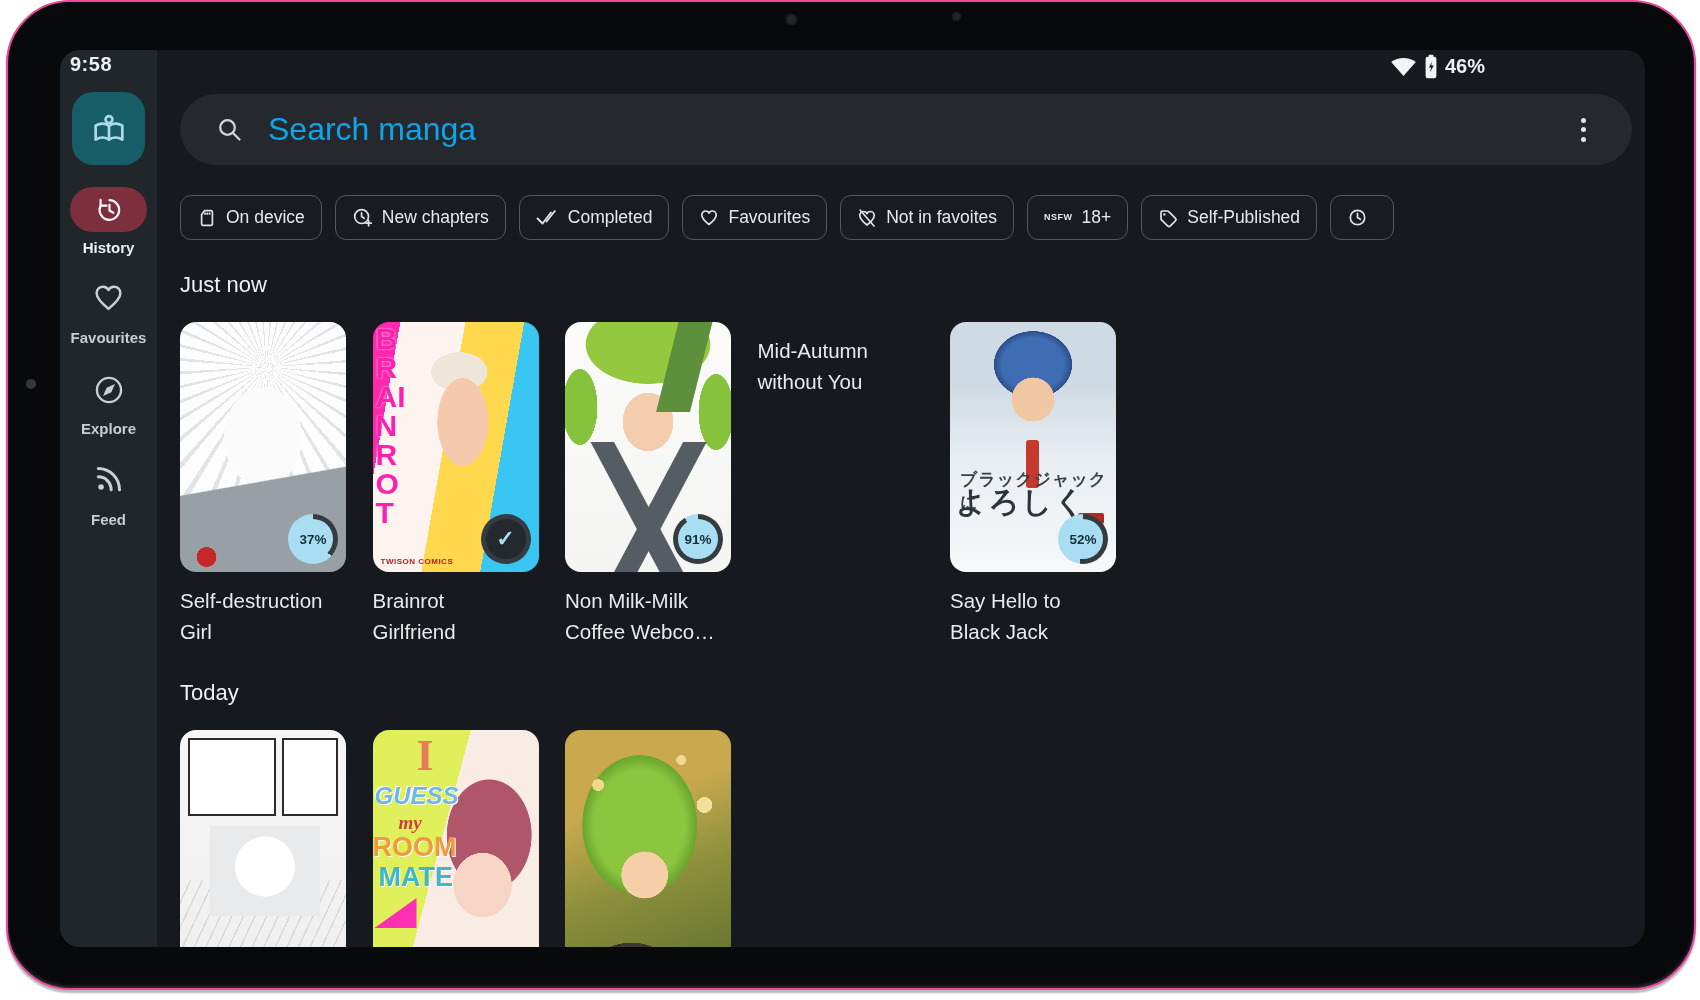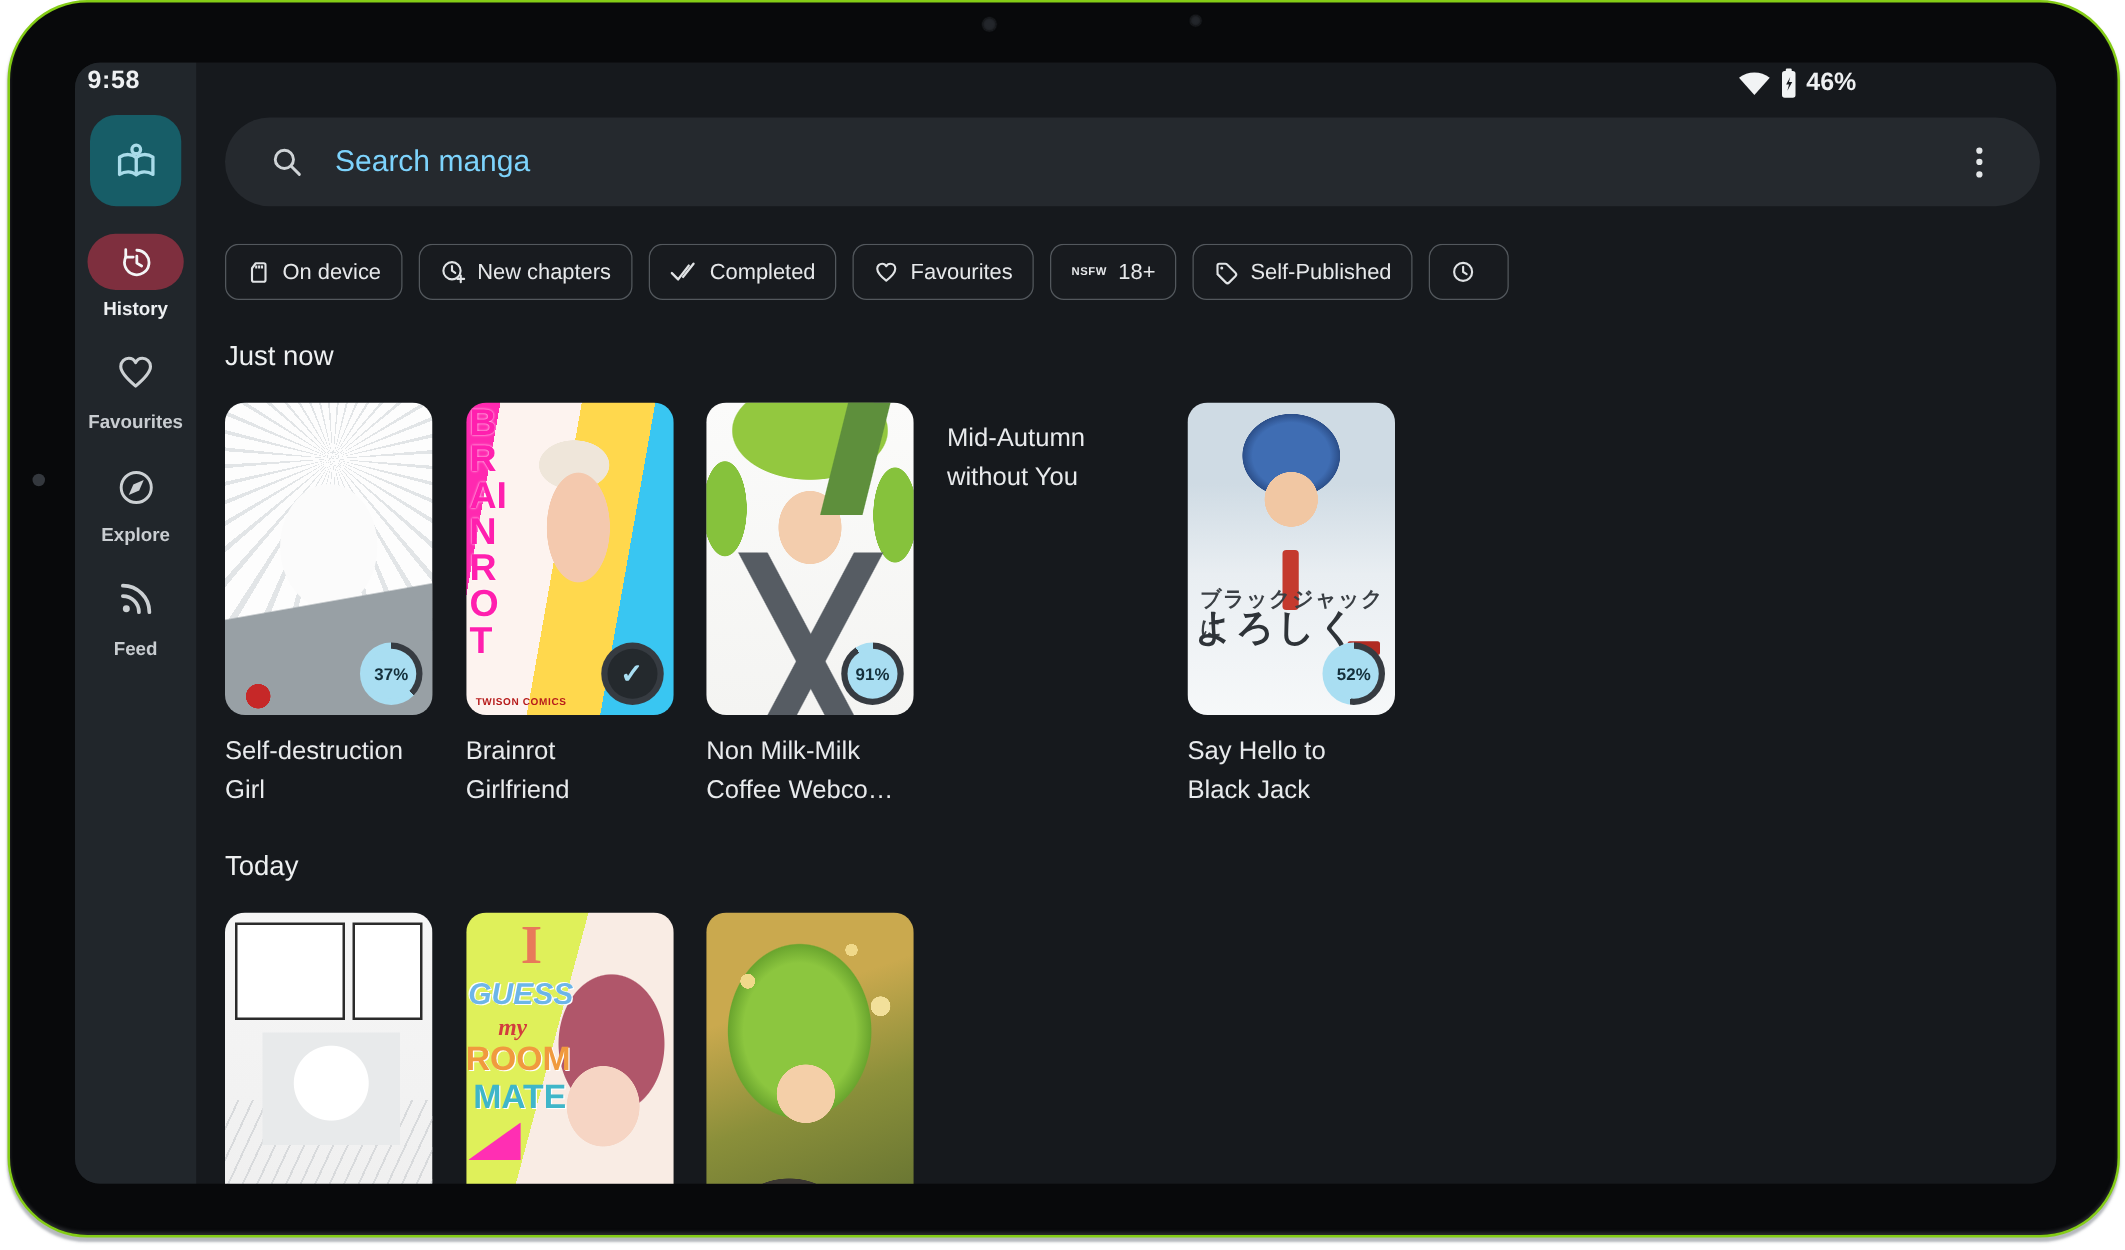--- a/index.html
+++ b/index.html
@@ -1,20 +1,20 @@
 <!DOCTYPE html>
 <html><head>
 <meta charset="utf-8">
 <style>
   html,body{margin:0;padding:0;background:#ffffff;font-family:"Liberation Sans",sans-serif;}
   .stage{position:relative;width:1700px;height:1000px;background:#ffffff;overflow:hidden;}
 
   
   .tablet{position:absolute;left:6px;top:0px;width:1690px;height:990px;background:#08090b;
-          border:2px solid #84cc16;border-radius:64px;box-sizing:border-box;
+          border:2px solid #ec4899;border-radius:64px;box-sizing:border-box;
           box-shadow:0 3px 2px rgba(120,126,134,.55), inset 0 -2px 3px rgba(150,155,162,.25);}
   .cam-dot{position:absolute;border-radius:50%;background:#23262b;box-shadow:inset 0 0 2px #000, 0 0 1px #3c4046;}
   .cam-1{left:778px;top:12px;width:11px;height:11px;}
   .cam-2{left:944px;top:10px;width:9px;height:9px;}
   .side-dot{position:absolute;left:18px;top:377px;width:10px;height:10px;border-radius:50%;background:#34383e;}
 
   
   .screen{position:absolute;left:52px;top:48px;width:1585px;height:897px;background:#16191d;
           border-radius:20px;overflow:hidden;color:#e8eaec;}
 
@@ -32,21 +32,21 @@
   .rail-label{position:absolute;width:97px;text-align:center;font-size:15px;font-weight:700;color:#c9cdd1;}
   .rail-label.sel{color:#eef0f2;}
   .rail-icon{position:absolute;left:0;width:97px;display:flex;justify-content:center;}
 
   
   .content{position:absolute;left:120px;top:0;width:1465px;}
 
   .searchbar{margin-top:44px;width:1452px;height:71px;border-radius:36px;background:#25292e;
              display:flex;align-items:center;box-sizing:border-box;}
   .searchbar .mag{margin-left:36px;display:flex;}
-  .search-text{margin-left:25px;font-size:24px;color:#7dd3fc;flex:1;}
+  .search-text{margin-left:25px;font-size:32px;color:#0ea5e9;flex:1;}
   .kebab{margin-right:40px;display:flex;flex-direction:column;gap:4.5px;align-items:center;padding:6px;cursor:pointer;}
   .kebab i{width:5px;height:5px;border-radius:50%;background:#e3e6e8;display:block;}
 
   .chips{margin-top:30px;display:flex;gap:13px;height:48px;overflow:hidden;width:1465px;}
   .chip{flex:0 0 auto;height:45px;box-sizing:border-box;border:1.5px solid #53585d;border-radius:11px;
         display:flex;align-items:center;gap:9px;padding:0 16px;background:rgba(255,255,255,0.01);cursor:pointer;}
   .chip span.lbl{font-size:17.5px;font-weight:500;color:#e6e8ea;white-space:nowrap;}
   .nsfw{display:flex;flex-direction:row;line-height:8.5px;font-size:9px;font-weight:800;color:#e6e8ea;letter-spacing:.5px;}
 
   .section-title{margin-top:28px;font-size:22px;line-height:28px;font-weight:500;color:#eef0f1;}
@@ -263,20 +263,29 @@
 
           <div class="chip">
             <span>
               <svg width="20" height="19" viewBox="0 0 20 19" fill="none" stroke="#e0e3e5" stroke-width="1.7" stroke-linejoin="round">
                 <path d="M10 16.5 C5.5 13 2.8 10 2.8 7 C2.8 4.6 4.7 3 6.8 3 C8.2 3 9.4 3.8 10 5 C10.6 3.8 11.8 3 13.2 3 C15.3 3 17.2 4.6 17.2 7 C17.2 10 14.5 13 10 16.5 Z"></path>
               </svg>
             </span>
             <span class="lbl">Favourites</span>
           </div>
 
+          <div class="chip">
+            <span>
+              <svg width="20" height="20" viewBox="0 0 20 20" fill="none" stroke="#e0e3e5" stroke-width="1.7" stroke-linejoin="round">
+                <path d="M10 17 C5.5 13.5 2.8 10.5 2.8 7.5 C2.8 5.1 4.7 3.5 6.8 3.5 C8.2 3.5 9.4 4.3 10 5.5 C10.6 4.3 11.8 3.5 13.2 3.5 C15.3 3.5 17.2 5.1 17.2 7.5 C17.2 10.5 14.5 13.5 10 17 Z"></path>
+                <path d="M3.2 2.2 L17 18" stroke-linecap="round"></path>
+              </svg>
+            </span>
+            <span class="lbl">Not in favoites</span>
+          </div>
 
           <div class="chip">
             <span class="nsfw">
               <span>NS</span>
               <span>FW</span>
             </span>
             <span class="lbl">18+</span>
           </div>
 
           <div class="chip">

